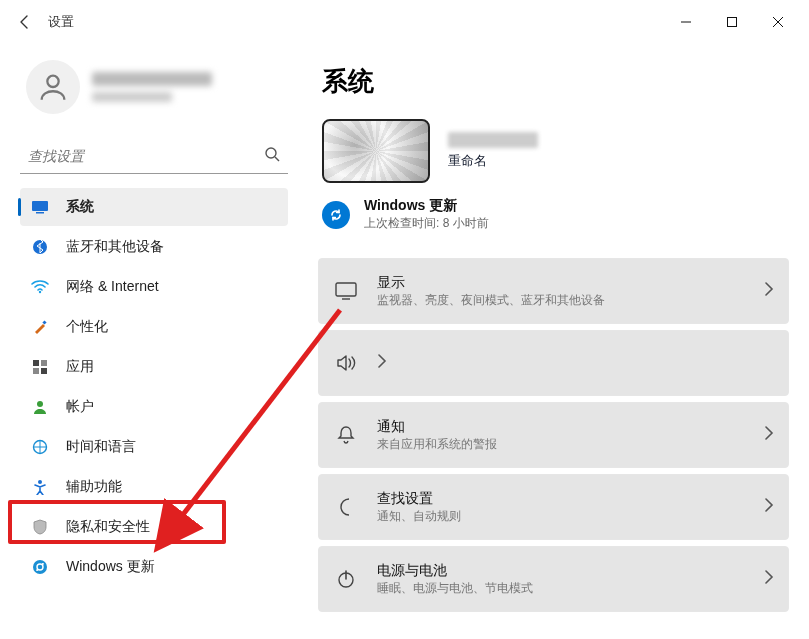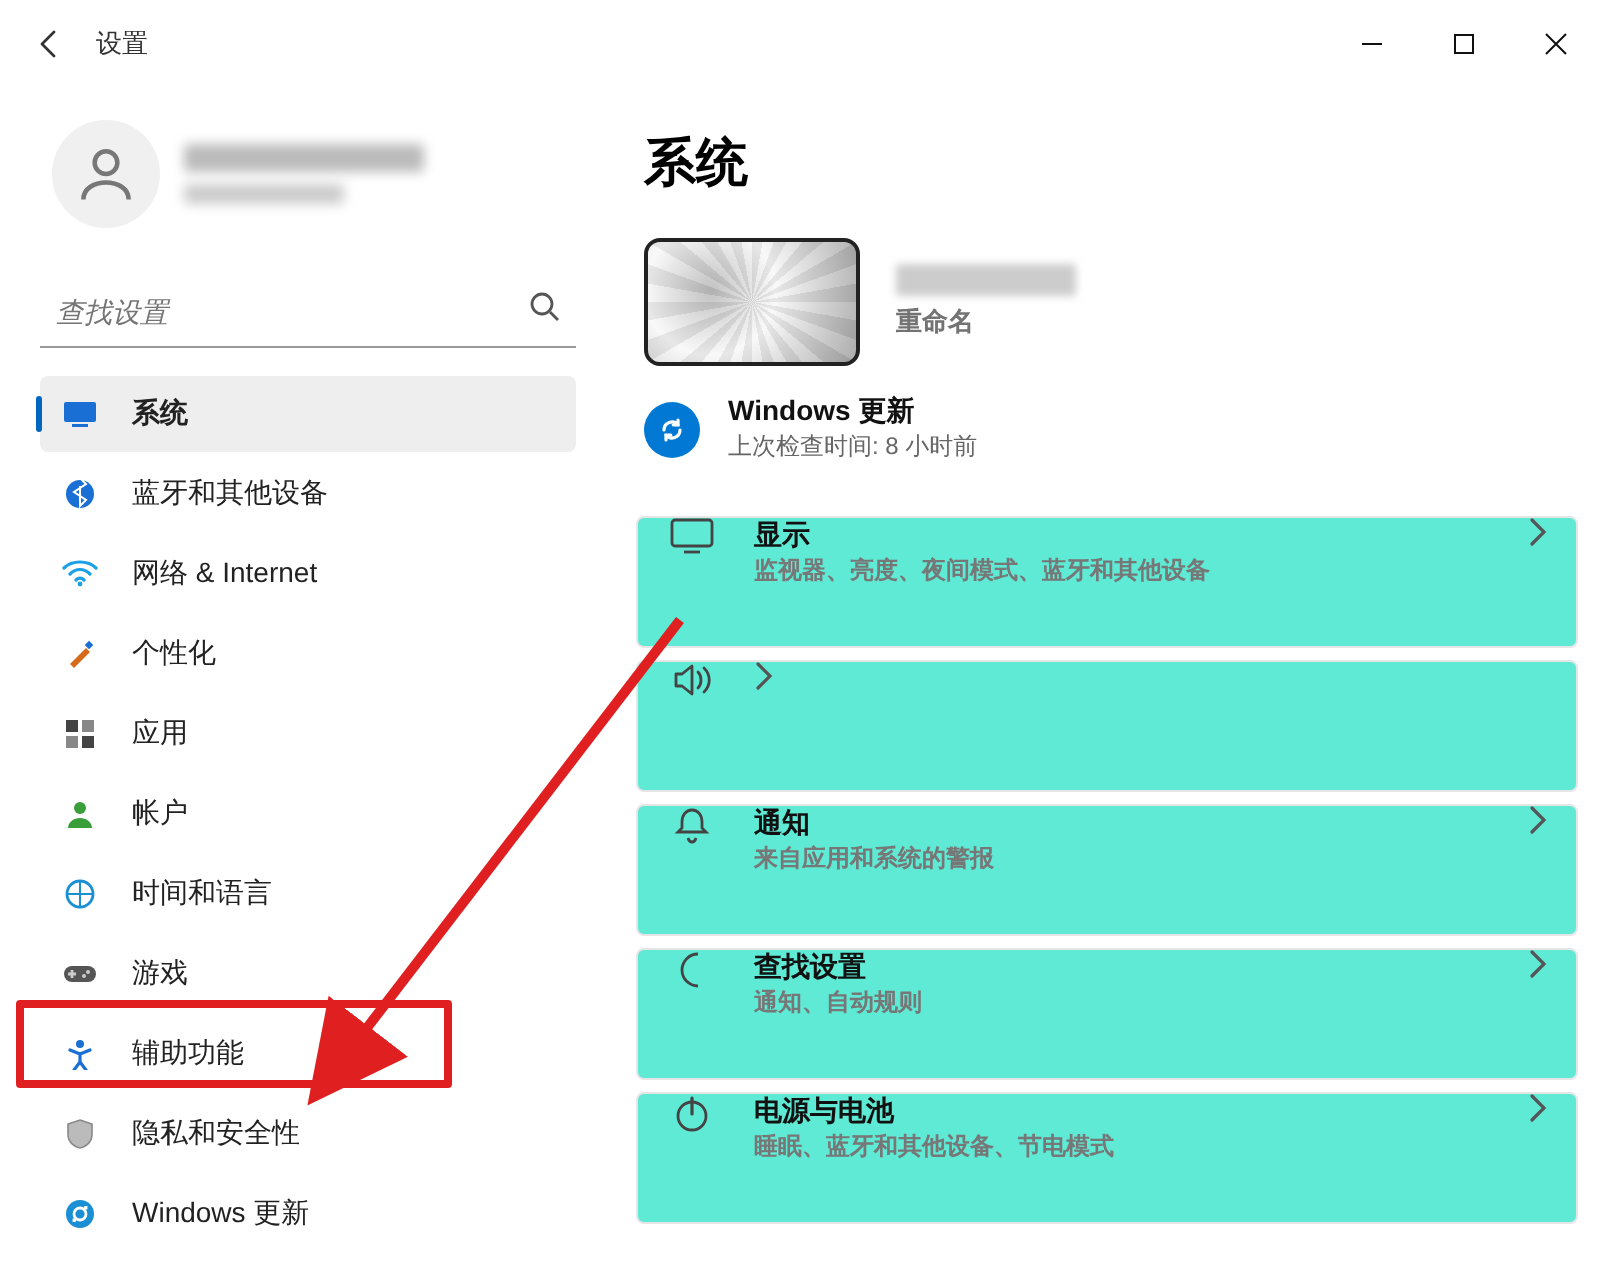--- a/index.html
+++ b/index.html
@@ -39,31 +39,31 @@
 
   
   .page-title { font-size:26px; font-weight:600; margin: 20px 0 20px 10px; }
 
   
   .device-row { display:flex; align-items:center; gap:18px; margin:0 0 14px 10px; }
   .device-thumb { width:108px; height:64px; border:2px solid #222; border-radius:8px; background: radial-gradient(circle at 30% 40%, #aaa 0%, #fff 40%, #888 100%); position:relative; overflow:hidden;}
   .device-thumb::after{content:"";position:absolute;inset:0;background:repeating-conic-gradient(#bbb 0 10deg,#eee 10deg 20deg);opacity:.35;}
   .device-info { display:flex; flex-direction:column; gap:4px; }
   .device-name { width:90px; height:16px; background:#ccc; filter:blur(2px); border-radius:2px;}
-  .rename { font-size:13px; color:#737373;font-weight:bold; }
+  .rename { font-size:13px; color:#0f172a; }
 
   
   .update-row { display:flex; align-items:center; gap:14px; margin:0 0 26px 10px; }
   .update-icon { width:28px; height:28px; border-radius:50%; background:#0078d4; display:flex; align-items:center; justify-content:center; color:#fff;}
   .update-title { font-size:14px; font-weight:600; color:#111;}
   .update-sub { font-size:12px; color:#666;}
 
   
   .cards { display:flex; flex-direction:column; gap:6px; margin-left:6px; }
-  .card { display:flex; align-items:flex-start; height:66px; border:1px solid #e6e6e6; border-radius:4px; padding:0 14px; background:#5eead4;font-weight:bold; }
+  .card { display:flex; align-items:center; height:66px; border:1px solid #e6e6e6; border-radius:4px; padding:0 14px; background:#e5e5e5; }
   .card .cicon { width:26px; display:flex; justify-content:center; color:#444; margin-right:18px;}
   .card .ctexts { flex:1; }
   .card .ctitle { font-size:14px; color:#111;}
   .card .csub { font-size:12px; color:#777;}
   .card .chev { color:#555; }
 
   
   .annot-box { position:absolute; border:4px solid #e02020; left:8px; top:500px; width:218px; height:44px; border-radius:2px; pointer-events:none;}
   .annot-arrow { position:absolute; left:140px; top:300px; pointer-events:none; }
 </style>
@@ -183,31 +183,20 @@
         <span class="nicon">
             <svg width="16" height="16">
               <circle cx="8" cy="8" r="6.5" stroke="#1a8fd4" stroke-width="1.4" fill="none"></circle>
               <path d="M8 2v12M2 8h12" stroke="#1a8fd4" stroke-width="1"></path>
             </svg>
           </span>
         <span>时间和语言</span>
       </div>
       <div class="nav-item">
         <span class="nicon">
-            <svg width="18" height="14" viewBox="0 0 18 14">
-              <rect x="1" y="3" width="16" height="8" rx="4" fill="#555"></rect>
-              <circle cx="13" cy="6" r="1" fill="#ccc"></circle>
-              <circle cx="11" cy="8" r="1" fill="#ccc"></circle>
-              <path d="M5 5v4M3 7h4" stroke="#ccc" stroke-width="1.4"></path>
-            </svg>
-          </span>
-        <span>游戏</span>
-      </div>
-      <div class="nav-item">
-        <span class="nicon">
             <svg width="16" height="16">
               <circle cx="8" cy="3" r="2" fill="#1a6fd4"></circle>
               <path d="M3 6l5 2 5-2M8 8v4l-3 4M8 12l3 4" stroke="#1a6fd4" stroke-width="1.6" fill="none" stroke-linecap="round"></path>
             </svg>
           </span>
         <span>辅助功能</span>
       </div>
       <div class="nav-item">
         <span class="nicon">
             <svg width="14" height="16" viewBox="0 0 14 16">
@@ -317,21 +306,21 @@
 
       <div class="card">
         <span class="cicon">
             <svg width="20" height="20" viewBox="0 0 20 20" fill="none">
               <circle cx="10" cy="11" r="7" stroke="#444" stroke-width="1.4"></circle>
               <line x1="10" y1="2" x2="10" y2="10" stroke="#444" stroke-width="1.6" stroke-linecap="round"></line>
             </svg>
           </span>
         <div class="ctexts">
             <div class="ctitle">电源与电池</div>
-            <div class="csub">睡眠、蓝牙和其他设备、节电模式</div>
+            <div class="csub">睡眠、电源与电池、节电模式</div>
           </div>
         <span class="chev"><svg width="10" height="14">
               <path d="M2 1l6 6-6 6" stroke="#555" stroke-width="1.6" fill="none" stroke-linecap="round"></path>
             </svg></span>
       </div>
     </div>
   </div>
 </div>
 
 <svg class="annot-arrow" width="220" height="260">

